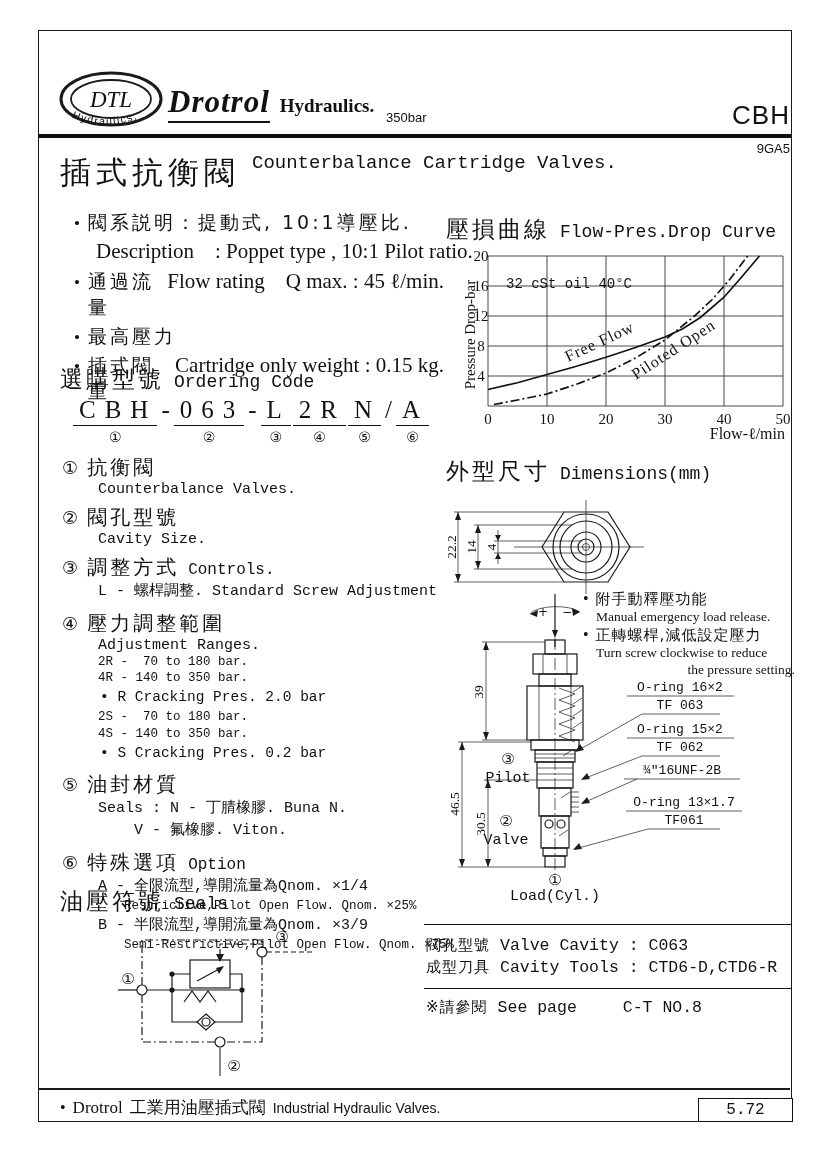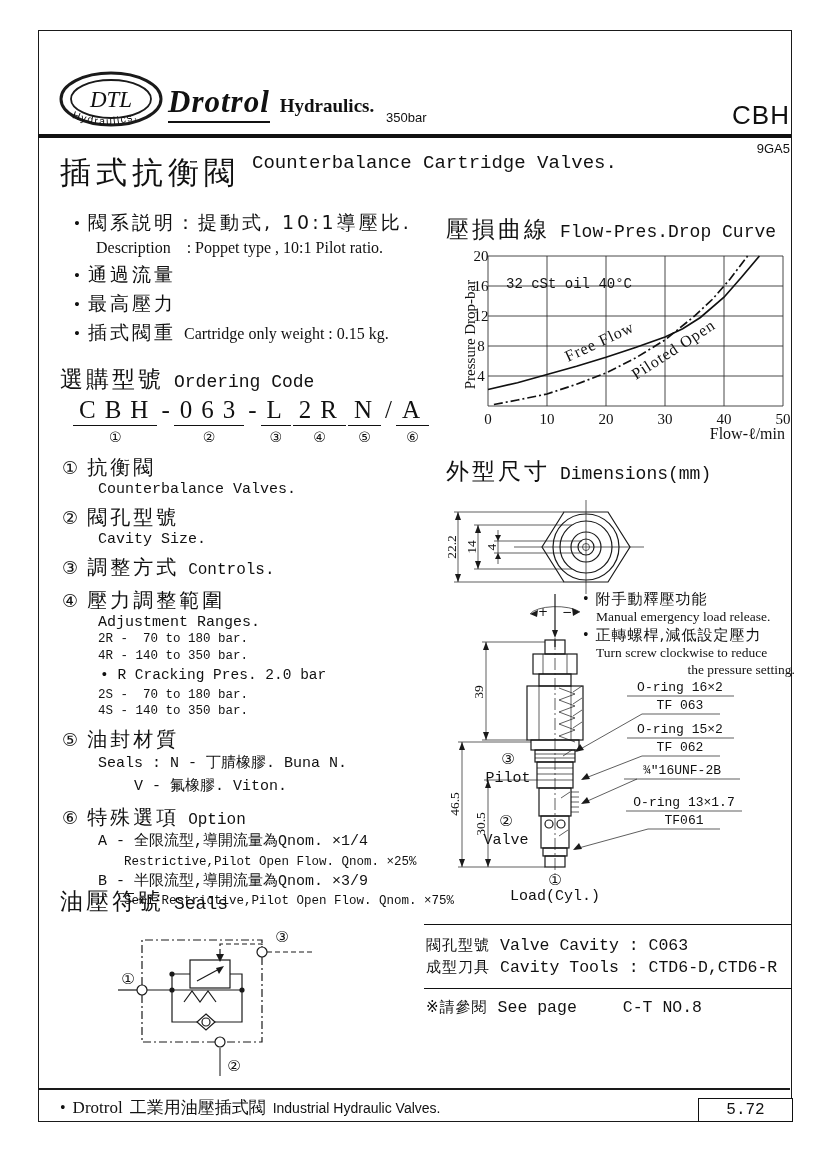--- a/index.html
+++ b/index.html
@@ -19,21 +19,21 @@
   .doc-code{left:690px;top:141px;width:100px;text-align:right;font:13px "Liberation Sans",sans-serif;}
 
   .page-title{left:60px;top:152px;display:flex;align-items:flex-start;gap:12px;}
   .page-title .t-zh{font-size:31px;letter-spacing:5px;}
   .page-title .t-en{font-family:"Liberation Mono",monospace;font-size:19px;}
 
   .specs{left:74px;top:210px;width:370px;}
   .spec-line{display:flex;align-items:baseline;gap:8px;margin-bottom:3px;}
   .spec-bullet{font-size:17px;}
   .spec-zh{font-size:19px;letter-spacing:3px;}
-  .spec-en{font-size:16px;white-space:pre;}
+  .spec-en{font-size:21px;white-space:pre;}
   .spec-line.sub{margin-left:22px;margin-bottom:5px;}
 
   .sec-heading{display:flex;align-items:baseline;gap:10px;}
   .sec-heading .h-zh{font-size:23px;letter-spacing:3px;}
   .sec-heading .h-en{font-family:"Liberation Mono",monospace;font-size:18px;}
 
   .ordering-heading{left:60px;top:364px;}
   .code-line{left:72px;top:396px;display:flex;align-items:flex-start;}
   .code-grp{display:inline-flex;flex-direction:column;align-items:center;margin:0 1px;}
   .code-txt{font:25px "Liberation Serif",serif;letter-spacing:9px;border-bottom:1.8px solid #111;padding:0 0 1px 6px;}
@@ -134,20 +134,21 @@
   <div class="spec-line">
     <span class="spec-bullet">•</span>
     <span class="spec-zh zh">閥系説明：提動式, 10:1導壓比.</span>
   </div>
   <div class="spec-line sub">
     <span class="spec-en serif">Description    : Poppet type , 10:1 Pilot ratio.</span>
   </div>
   <div class="spec-line">
     <span class="spec-bullet">•</span>
     <span class="spec-zh zh">通過流量</span>
+    <span class="spec-en serif">Flow rating    Q max. : 45 ℓ/min.</span>
   </div>
   <div class="spec-line">
     <span class="spec-bullet">•</span>
     <span class="spec-zh zh">最高壓力</span>
   </div>
   <div class="spec-line">
     <span class="spec-bullet">•</span>
     <span class="spec-zh zh">插式閥重</span>
     <span class="spec-en serif">Cartridge only weight : 0.15 kg.</span>
   </div>
@@ -201,32 +202,34 @@
         <span class="ord-zh zh">閥孔型號</span>
       </div>
       <div class="ord-sub en">Cavity Size.</div>
     </div>
     <div class="ord-item">
       <div class="ord-head">
         <span class="ord-num">③</span>
         <span class="ord-zh zh">調整方式</span>
         <span class="ord-en mono">Controls.</span>
       </div>
+      <div class="ord-sub mixed">L - 螺桿調整. Standard Screw Adjustment</div>
     </div>
     <div class="ord-item">
       <div class="ord-head">
         <span class="ord-num">④</span>
         <span class="ord-zh zh">壓力調整範圍</span>
       </div>
       <div class="ord-sub en">Adjustment Ranges.</div>
       <div class="ord-sub small">2R -  70 to 180 bar.</div>
       <div class="ord-sub small">4R - 140 to 350 bar.</div>
       <div class="ord-sub bullet">• R Cracking Pres. 2.0 bar</div>
       <div class="ord-sub small">2S -  70 to 180 bar.</div>
       <div class="ord-sub small">4S - 140 to 350 bar.</div>
+      <div class="ord-sub bullet">• S Cracking Pres. 0.2 bar</div>
     </div>
     <div class="ord-item">
       <div class="ord-head">
         <span class="ord-num">⑤</span>
         <span class="ord-zh zh">油封材質</span>
       </div>
       <div class="ord-sub mixed">Seals : N - 丁腈橡膠. Buna N.</div>
       <div class="ord-sub mixed indent2">V - 氟橡膠. Viton.</div>
     </div>
     <div class="ord-item">

